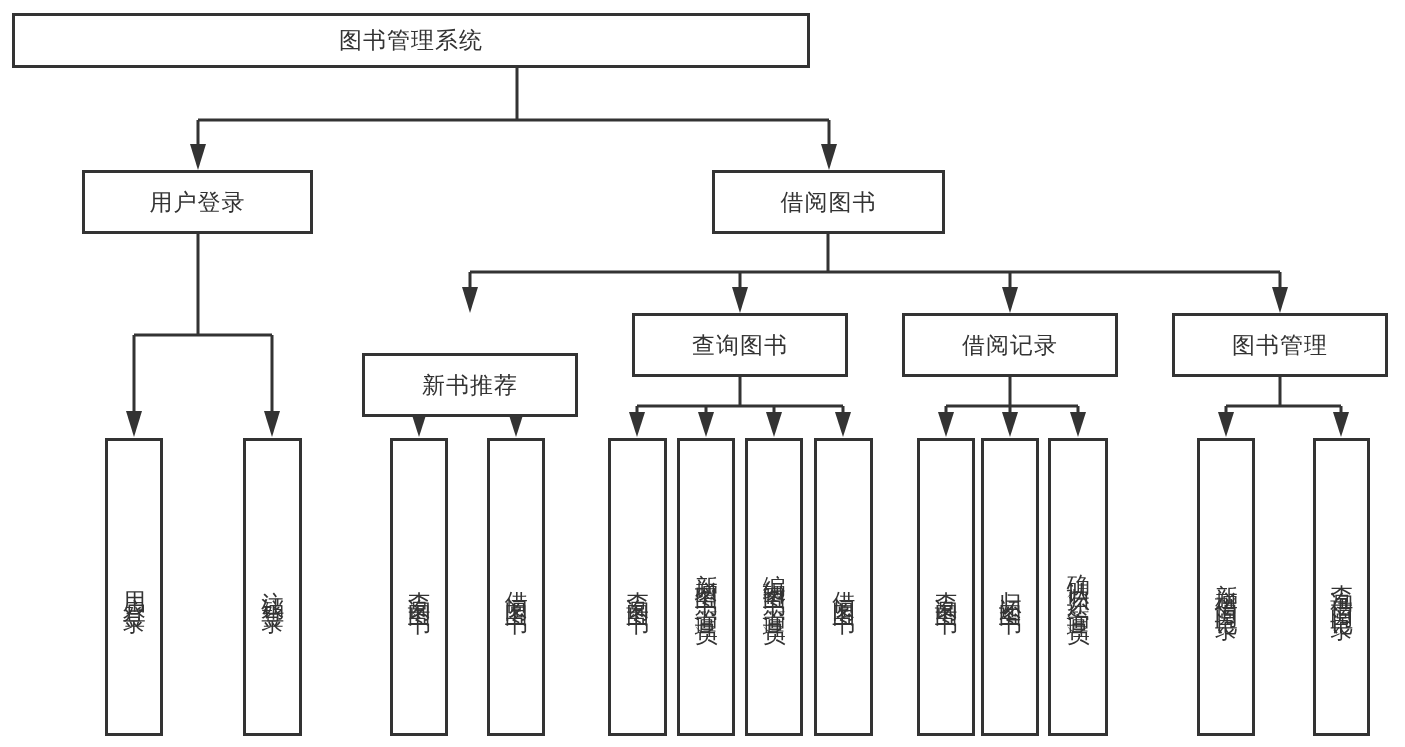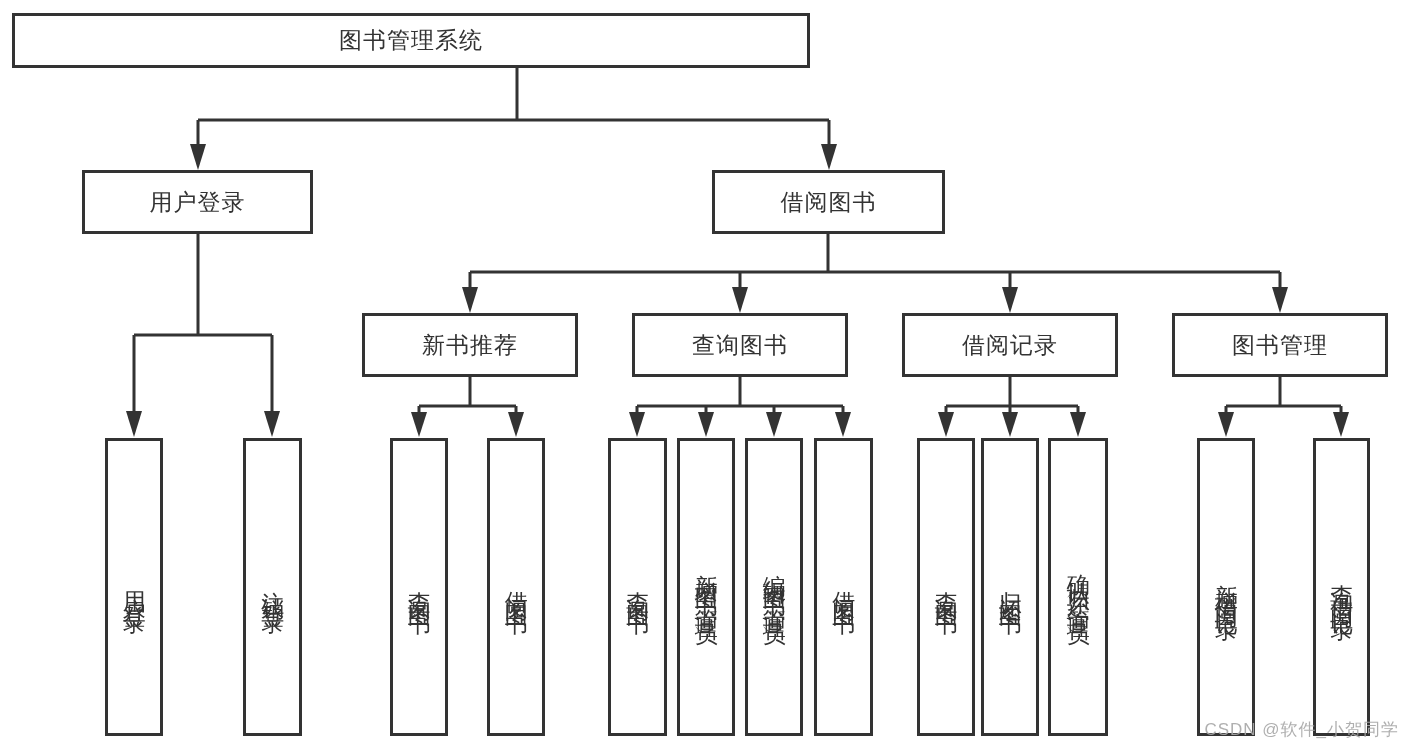--- a/index.html
+++ b/index.html
@@ -12,21 +12,21 @@
   .hbox{font-size:23px;letter-spacing:1px;}
   .vbox{font-size:23px;}
   .vbox span{writing-mode:vertical-rl;text-orientation:mixed;letter-spacing:7px;line-height:1.1;}
   
   .n-root{left:12px;top:13px;width:798px;height:55px;}
   
   .n-login{left:82px;top:170px;width:231px;height:64px;}
   .n-mgmt{left:712px;top:170px;width:233px;height:64px;}
   
   .n-l3{top:313px;width:216px;height:64px;}
-  .n-newrec{left:362px;}
+  .n-newrec{left:362px;margin-top:40px;}
   .n-borrow{left:632px;}
   .n-current{left:902px;}
   .n-records{left:1172px;}
   
   .n-l4{top:438px;height:298px;width:58px;}
   .n-g1a{left:105px;} .n-g1b{left:243px;width:59px;}
   .n-g2a{left:390px;} .n-g2b{left:487px;}
   .n-g3a{left:608px;width:59px;} .n-g3b{left:677px;} .n-g3c{left:745px;} .n-g3d{left:814px;width:59px;}
   .n-g4a{left:917px;} .n-g4b{left:981px;} .n-g4c{left:1048px;width:60px;}
   .n-g5a{left:1197px;} .n-g5b{left:1313px;width:57px;}
@@ -135,14 +135,13 @@
     <span>确认归还（管理员）</span>
   </div>
 
   <div class="node vbox n-l4 n-g5a">
     <span>新增借阅记录</span>
   </div>
   <div class="node vbox n-l4 n-g5b">
     <span>查询借阅记录</span>
   </div>
 
-  <div class="watermark">CSDN @软件_小贺同学</div>
 </div>
 
 </body></html>

